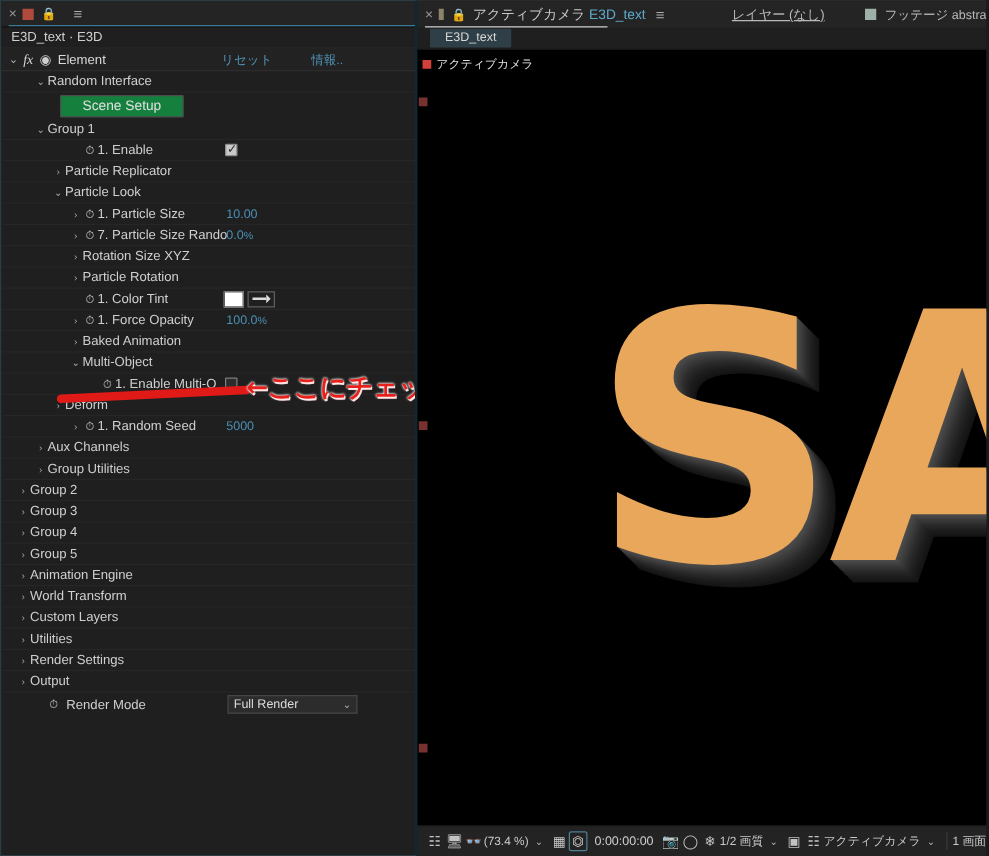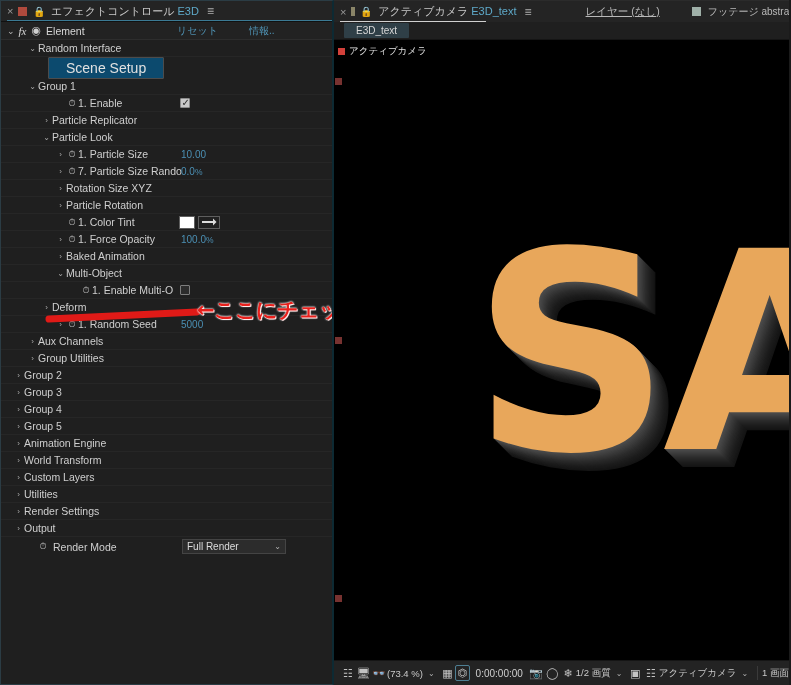--- a/index.html
+++ b/index.html
@@ -77,22 +77,22 @@
     background: #c9c9c9; border: 1px solid #8c8c8c; border-radius: 1px;
   }
   .cbx.checked::after {
     content: "\2713"; position: absolute; left: 0.5px; top: -2.5px;
     font-size: 10px; color: #2a2a2a; line-height: 12px;
   }
   .cbx.empty { background: #2c2c2c; border: 1px solid #7d7d7d; }
 
   .scene-setup-wrap { height: 21px; display: flex; align-items: center; padding-left: 47px; }
   .scene-setup-btn {
-    background: #0c4a6e; border: 1px solid #4c4c4c; color: #e0e0e0;
-    font-size: 14px; padding: 2px 17px; border-radius: 1px;
+    background: #15803d; border: 1px solid #4c4c4c; color: #e0e0e0;
+    font-size: 11px; padding: 2px 17px; border-radius: 1px;
   }
 
   .swatch-row { position: absolute; left: 178px; display: flex; align-items: center; gap: 3px; }
   .color-swatch { width: 16px; height: 13px; background: #ffffff; border: 1px solid #5e5e5e; }
   .eyedrop {
     width: 22px; height: 13px; background: #202020; border: 1px solid #5e5e5e;
     display: flex; align-items: center; justify-content: center;
   }
   .eyedrop svg { display: block; }
 
@@ -191,24 +191,24 @@
 <body>
 
 <div id="app">
 
   <div id="ecPanel">
 
     <div class="ec-tabbar">
       <span class="tab-x">×</span>
       <span class="tab-sqr"></span>
       <span class="tab-lock">🔒</span>
-      <span class="tab-title"><span>エフェクトコントロール</span><span class="accent">E3D</span></span>
       <span class="tab-menu">≡</span>
     </div>
 
+    <div class="ec-breadcrumb">E3D_text · E3D</div>
 
     <div class="ec-effectrow">
       <span class="twisty">⌄</span>
       <span class="fx">fx</span>
       <span class="cube">◉</span>
       <span class="name">Element</span>
       <span class="reset">リセット</span>
       <span class="about">情報..</span>
     </div>
 

